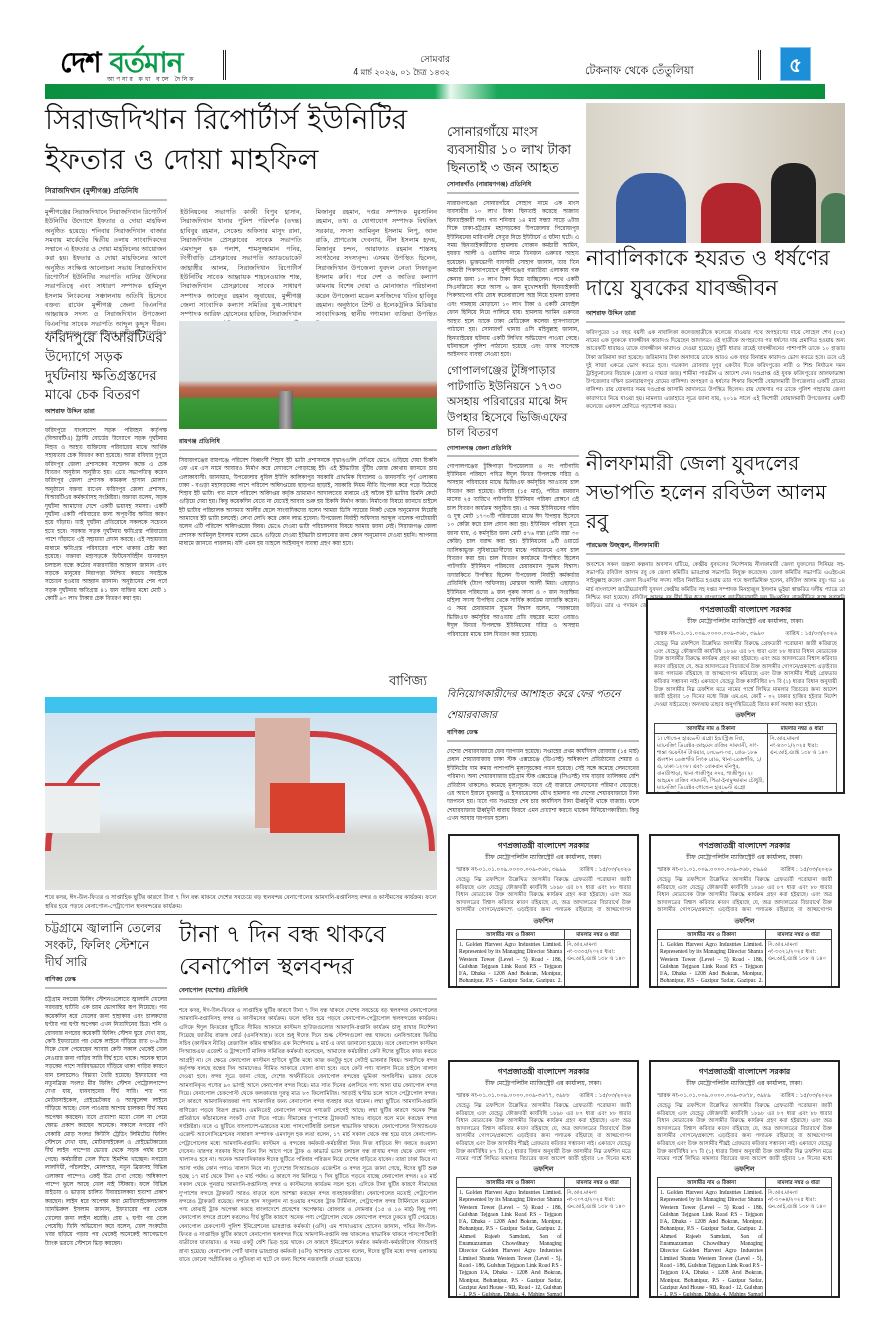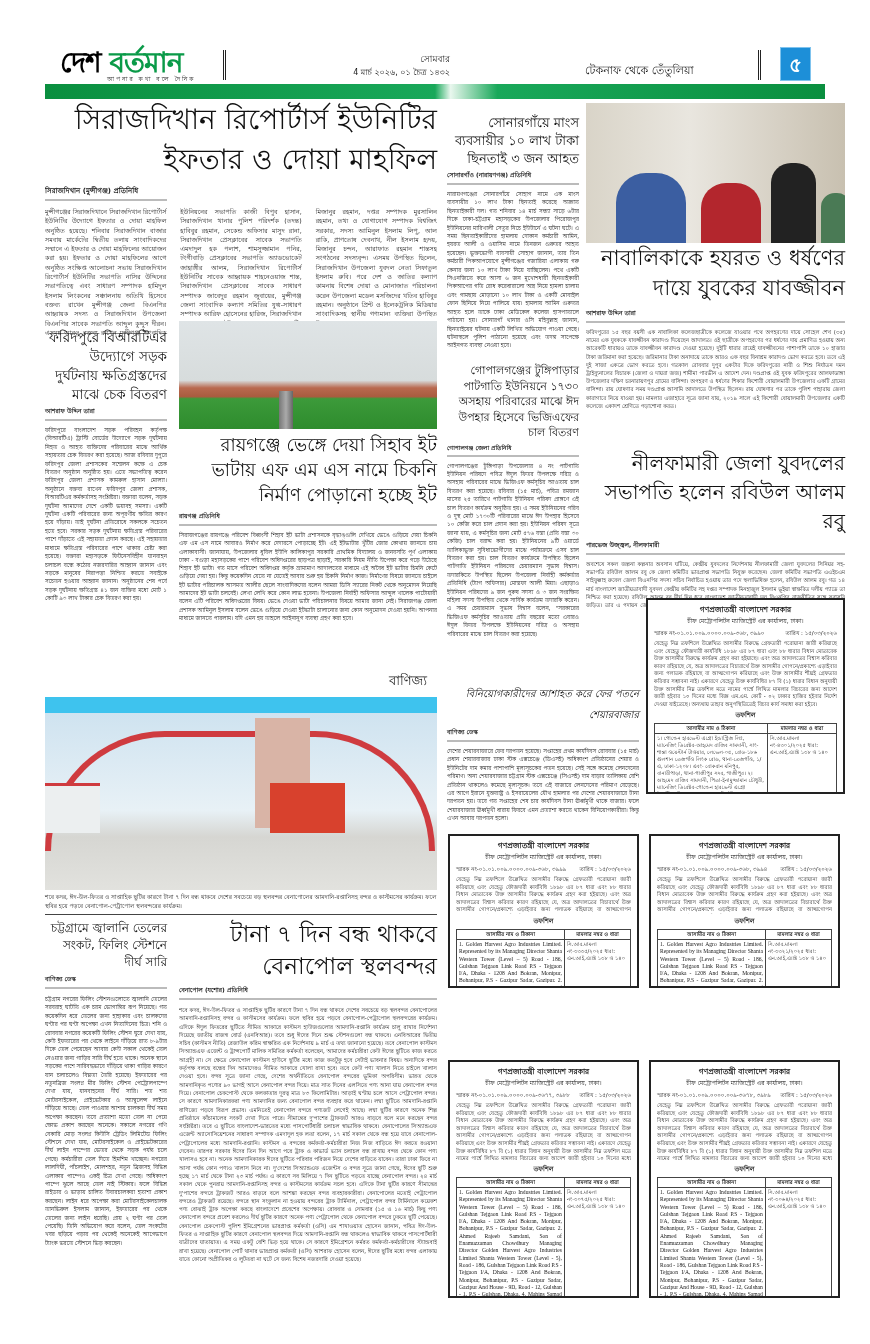--- a/index.html
+++ b/index.html
@@ -14,21 +14,21 @@
   .logo .green { color: #0a9a48; }
   .logo-tag { position: absolute; left: 62px; top: 74px; font-size: 6px; color: #333; letter-spacing: 2px; }
   .mast-sep { position: absolute; top: 50px; width: 3px; height: 30px; border-left: 1px solid #222; border-right: 1px solid #222; }
   .day { position: absolute; left: 250px; top: 52px; width: 155px; text-align: right; font-size: 9px; }
   .date { position: absolute; left: 250px; top: 66px; width: 155px; text-align: right; font-size: 8px; }
   .slogan { position: absolute; left: 540px; top: 62px; font-size: 11px; }
   .page-no { position: absolute; left: 735px; top: 47px; width: 31px; height: 34px; background: #1d8fd8; color: #fff; font-size: 20px; font-weight: bold; text-align: center; line-height: 34px; border: 1px solid #7fc3ee; }
   .green-bar { position: absolute; left: 0; top: 84px; width: 780px; height: 15px; background: linear-gradient(90deg, #0a8f3f 0%, #19a85a 50%, #e9f7ee 52%, #19a85a 58%, #0a8f3f 100%); }
 
   
-  .hl { font-family: "DejaVu Sans", sans-serif; text-align: right; color: #111; font-weight: normal; }
+  .hl { font-family: "DejaVu Sans", sans-serif; text-align: left; color: #111; font-weight: normal; }
   .byline { font-size: 7px; font-weight: bold; border-bottom: 2px solid #bbb; padding-bottom: 2px; }
   .body-text { font-size: 6.3px; line-height: 9.3px; color: #222; text-align: justify; }
   .cols3 { column-count: 3; column-gap: 14px; }
 
   .abs { position: absolute; }
 
   .photo { background: #ccc; overflow: hidden; position: absolute; }
   .ph-brick { background: linear-gradient(180deg, #dfe4e6 0%, #d7dcdc 55%, #b9694f 62%, #a95c3f 70%, #3c9a3a 72%, #2e8c2d 100%); }
   .ph-brick .chimney { position: absolute; left: 100px; top: 70px; width: 14px; height: 75px; background: linear-gradient(90deg,#777,#aaa,#666); }
   .ph-police { background: linear-gradient(90deg, #d9d4c8 0%, #e9e6df 40%, #c8c0b0 100%); }
@@ -80,21 +80,21 @@
 
   <div class="abs" style="left:0;top:100px;width:392px;">
     <h1 class="hl" style="font-size:28px;line-height:40px;">সিরাজদিখান রিপোর্টার্স ইউনিটির ইফতার ও দোয়া মাহফিল</h1>
   </div>
   <div class="abs" style="left:0;top:185px;width:392px;height:155px;overflow:hidden;">
     <div class="byline" style="width:122px;margin-bottom:6px;">সিরাজদিখান (মুন্সীগঞ্জ) প্রতিনিধি</div>
     <div class="body-text cols3" style="height:140px;">মুন্সীগঞ্জের সিরাজদিখানে সিরাজদিখান রিপোর্টার্স ইউনিটির উদ্যোগে ইফতার ও দোয়া মাহফিল অনুষ্ঠিত হয়েছে। শনিবার সিরাজদিখান বাজার সমবায় মার্কেটের দ্বিতীয় তলায় সাংবাদিকদের সম্মানে এ ইফতার ও দোয়া মাহফিলের আয়োজন করা হয়। ইফতার ও দোয়া মাহফিলের আগে অনুষ্ঠিত সংক্ষিপ্ত আলোচনা সভায় সিরাজদিখান রিপোর্টার্স ইউনিটির সভাপতি নাসির উদ্দিনের সভাপতিত্বে এবং সাধারণ সম্পাদক হামিদুল ইসলাম লিংকনের সঞ্চালনায় অতিথি হিসেবে বক্তব্য রাখেন মুন্সীগঞ্জ জেলা বিএনপির আহ্বায়ক সদস্য ও সিরাজদিখান উপজেলা বিএনপির সাবেক সভাপতি আব্দুল কুদ্দুস দীরন। এসময় আরও বক্তব্য রাখেন মুন্সীগঞ্জ সাংবাদিক ইউনিয়নের সভাপতি কাজী বিপুব হাসান, সিরাজদিখান থানার পুলিশ পরিদর্শক (তদন্ত) হাবিবুর রহমান, সেকেন্ড অফিসার মাসুদ রানা, সিরাজদিখান প্রেসক্লাবের সাবেক সভাপতি এমদাদুল হক পলাশ, শামসুজ্জামান পনির, টংগীবাড়ি প্রেসক্লাবের সভাপতি অ্যাডভোকেট জাহাঙ্গীর আলম, সিরাজদিখান রিপোর্টার্স ইউনিটির সাবেক আহ্বায়ক শাহনেওয়াজ শান্ত, সিরাজদিখান প্রেসক্লাবের সাবেক সাধারণ সম্পাদক জাবেদুর রহমান জুবায়ের, মুন্সীগঞ্জ জেলা সাংবাদিক কল্যাণ সমিতির যুগ্ম-সাধারণ সম্পাদক আরিফ হোসেনের হারিজ, সিরাজদিখান প্রেসক্লাবের সাংগঠনিক সম্পাদক আজম নানজী, সিরাজদিখান রিপোর্টার্স ইউনিটির কোষাধ্যক্ষ মিজানুর রহমান, দপ্তর সম্পাদক মুরসালিন রহমান, তথ্য ও যোগাযোগ সম্পাদক বিশ্বজিৎ সরকার, সদস্য আমিনুল ইসলাম লিপু, আল রাকি, প্রাণতোষ দেবনাথ, নীল ইসলাম হৃদয়, মিজানুর চন্দন, আরাফাত রহমান শান্তসহ সংগঠনের সদস্যবৃন্দ। এসময় উপস্থিত ছিলেন, সিরাজদিখান উপজেলা যুবদল নেতা সিফাতুল ইসলাম রুবি। পরে দেশ ও জাতির কল্যাণ কামনায় বিশেষ দোয়া ও মোনাজাত পরিচালনা করেন উপজেলা মডেল মসজিদের খতিব হাবিবুর রহমান। অনুষ্ঠানে প্রিন্ট ও ইলেকট্রনিক মিডিয়ার সাংবাদিকসহ স্থানীয় গণ্যমান্য ব্যক্তিরা উপস্থিত ছিলেন।</div>
   </div>
 
   <div class="abs" style="left:0;top:0;"></div>
-  <div class="abs" style="left:402px;top:114px;width:132px;">
+  <div class="abs" style="left:402px;top:123px;width:132px;">
     <h2 class="hl" style="font-size:13px;line-height:18px;">সোনারগাঁয়ে মাংস ব্যবসায়ীর ১০ লাখ টাকা ছিনতাই ৩ জন আহত</h2>
     <div class="byline" style="margin-top:2px;font-size:6px;">সোনারগাঁও (নারায়ণগঞ্জ) প্রতিনিধি</div>
     <div class="body-text" style="margin-top:5px;height:210px;overflow:hidden;font-size:5.6px;line-height:8.4px;">নারায়ণগঞ্জের সোনারগাঁয়ে সোহাগ নামে এক মাংস ব্যবসায়ীর ১০ লাখ টাকা ছিনতাই করেছে অজ্ঞাত ছিনতাইকারী দল। গত শনিবার ১৪ মার্চ সন্ধ্যা সাড়ে ৬টার দিকে ঢাকা-চট্টগ্রাম মহাসড়কের উপজেলার পিরোজপুর ইউনিয়নের মারিখালী সেতুর নিচে ইউটার্নে এ ঘটনা ঘটে। এ সময় ছিনতাইকারীদের হামলায় দোকান কর্মচারী আমিন, হযরত আলী ও ওয়াসিম নামে তিনজন গুরুতর আহত হয়েছেন। ভুক্তভোগী ব্যবসায়ী সোহাগ জানান, তার তিন কর্মচারী পিকআপযোগে মুন্সীগঞ্জের গজারিয়া এলাকায় গরু কেনার জন্য ১০ লাখ টাকা নিয়ে যাচ্ছিলেন। পথে একটি সিএনজিতে করে আসা ৬ জন মুখোশধারী ছিনতাইকারী পিকআপের গতি রোধ করেধারালো অস্ত্র নিয়ে হামলা চালায় এবং গামছায় মোড়ানো ১০ লাখ টাকা ও একটি মোবাইল ফোন ছিনিয়ে নিয়ে পালিয়ে যায়। হামলায় আমিন গুরুতর আহত হলে তাকে ঢাকা মেডিকেল কলেজ হাসপাতালে পাঠানো হয়। সোনারগাঁ থানার ওসি মহিবুল্লাহ জানান, ছিনতাইয়ের ঘটনায় একটি লিখিত অভিযোগ পাওয়া গেছে। ঘটনাস্থলে পুলিশ পাঠানো হয়েছে এবং তদন্ত সাপেক্ষে আইনগত ব্যবস্থা নেওয়া হবে।</div>
   </div>
 
   <div class="photo ph-police" style="left:541px;top:103px;width:259px;height:140px;">
     <div class="p1"></div>
     <div class="p2"></div>
     <div class="p3"></div>
     <div class="p4"></div>
@@ -112,21 +112,20 @@
     <h2 class="hl" style="font-size:13.5px;line-height:19px;">ফরিদপুরে বিআরটিএর উদ্যোগে সড়ক দুর্ঘটনায় ক্ষতিগ্রস্তদের মাঝে চেক বিতরণ</h2>
     <div class="byline" style="margin-top:2px;font-size:6px;">আশরাফ উদ্দিন তারা</div>
     <div class="body-text" style="margin-top:5px;font-size:5.6px;line-height:8.4px;height:240px;overflow:hidden;">ফরিদপুরে বাংলাদেশ সড়ক পরিবহন কর্তৃপক্ষ (বিআরটিএ) ট্রাস্টি বোর্ডের উদ্যোগে সড়ক দুর্ঘটনায় নিহত ও আহত ব্যক্তিদের পরিবারের মাঝে আর্থিক সহায়তার চেক বিতরণ করা হয়েছে। আজ রবিবার দুপুরে ফরিদপুর জেলা প্রশাসকের সম্মেলন কক্ষে এ চেক বিতরণ অনুষ্ঠান অনুষ্ঠিত হয়। এতে সভাপতিত্ব করেন ফরিদপুর জেলা প্রশাসক কামরুল হাসান মোল্যা। অনুষ্ঠানে বক্তব্য রাখেন ফরিদপুর জেলা প্রশাসক, বিআরটিএর কর্মকর্তাসহ সংশ্লিষ্টরা। বক্তারা বলেন, সড়ক দুর্ঘটনা আমাদের দেশে একটি ভয়াবহ সমস্যা। একটি দুর্ঘটনা একটি পরিবারের জন্য অপূরণীয় ক্ষতির কারণ হয়ে দাঁড়ায়। তাই দুর্ঘটনা প্রতিরোধে সকলকে সচেতন হতে হবে। সরকার সড়ক দুর্ঘটনায় ক্ষতিগ্রস্ত পরিবারের পাশে দাঁড়াতে এই সহায়তা প্রদান করছে। এই সহায়তার মাধ্যমে ক্ষতিগ্রস্ত পরিবারের পাশে থাকার চেষ্টা করা হয়েছে। বক্তারা মহাসড়কে ফিটনেসবিহীন যানবাহন চলাচল বন্ধে কঠোর নজরদারির আহ্বান জানান এবং সড়কে মানুষের নিরাপত্তা নিশ্চিত করতে সবাইকে সচেতন হওয়ার আহ্বান জানান। অনুষ্ঠানের শেষ পর্বে সড়ক দুর্ঘটনায় ক্ষতিগ্রস্ত ৪১ জন ব্যক্তির মধ্যে মোট ১ কোটি ৯৩ লাখ টাকার চেক বিতরণ করা হয়।</div>
   </div>
 
   <div class="photo ph-brick" style="left:134px;top:321px;width:258px;height:108px;">
     <div class="chimney"></div>
   </div>
 
   <div class="abs" style="left:134px;top:432px;width:258px;">
-    <h2 class="hl" style="font-size:18px;line-height:25px;">রায়গঞ্জে ভেঙ্গে দেয়া সিহাব ইট ভাটায় এফ এম এস নামে চিকনি নির্মাণ পোড়ানো হচ্ছে ইট</h2>
     <div class="byline" style="margin-top:4px;font-size:6px;">রায়গঞ্জ প্রতিনিধি</div>
     <div class="body-text" style="margin-top:5px;font-size:5.6px;line-height:8.3px;height:160px;overflow:hidden;">সিরাজগঞ্জের রায়গঞ্জে পরিবেশ বিধ্বংসী শিহাব ইট ভাটা প্রশাসনকে বৃদ্ধাঙ্গুলি দেখিয়ে ভেঙে গুড়িয়ে দেয়া চিকনি এফ এম এস নামে আবারও নির্মাণ করে দেদারসে পোড়াচ্ছে ইট। এই ইটভাটার খুঁটির জোর কোথায় জানতে চায় এলাকাবাসী। জানাযায়, উপজেলার ধুবিল ইউপি কালিকাপুর সরকারি প্রাথমিক বিদ্যালয় ও জনবসতি পূর্ণ এলাকায় ঢাকা - বগুড়া মহাসড়কের পাশে পরিবেশ অধিদপ্তরের ছাড়পত্র ছাড়াই, সরকারি নিয়ম নীতি উপেক্ষা করে গড়ে উঠেছে শিহাব ইট ভাটা। গত মাসে পরিবেশ অধিদপ্তর কর্তৃক ভ্রাম্যমাণ আদালতের মাধ্যমে এই অবৈধ ইট ভাটার চিমনি কেটে গুড়িয়ে দেয়া হয়। কিন্তু কয়েকদিন যেতে না যেতেই আবার শুরু হয় চিকনি নির্মাণ কাজ। নির্মাণের বিষয়ে জানতে চাইলে ইট ভাটার পরিচালক আসমত আলীর ছেলে সাংবাদিকদের বলেন আমরা ডিসি স্যারের নিকট থেকে অনুমোদন নিয়েছি আমাদের ইট ভাটা চলবেই। লেখা লেখি করে কোন লাভ হবেনা। উপজেলা নির্বাহী অফিসার আব্দুল খালেক পাটোয়ারী বলেন এটি পরিবেশ অধিদপ্তরের বিষয়। ভেঙে দেওয়া ভাটা পরিচালনার বিষয়ে আমার জানা নেই। সিরাজগঞ্জ জেলা প্রশাসক আমিনুল ইসলাম বলেন ভেঙে গুড়িয়ে দেওয়া ইটভাটা চালানোর জন্য কোন অনুমোদন দেওয়া হয়নি। আপনার মাধ্যমে জানতে পারলাম। যদি এমন হয় তাহলে আইনানুগ ব্যবস্থা গ্রহণ করা হবে।</div>
   </div>
 
   <div class="abs" style="left:402px;top:363px;width:132px;">
     <h2 class="hl" style="font-size:11px;line-height:15.5px;">গোপালগঞ্জের টুঙ্গিপাড়ার পাটগাতি ইউনিয়নে ১৭৩০ অসহায় পরিবারের মাঝে ঈদ উপহার হিসেবে ভিজিএফের চাল বিতরণ</h2>
     <div class="byline" style="margin-top:2px;font-size:5.8px;">গোপালগঞ্জ জেলা প্রতিনিধি</div>
     <div class="body-text" style="margin-top:5px;font-size:5.6px;line-height:8.4px;height:230px;overflow:hidden;">গোপালগঞ্জের টুঙ্গিপাড়া উপজেলার ৪ নং পাটগাতি ইউনিয়ন পরিষদে পবিত্র ঈদুল ফিতর উপলক্ষে দরিদ্র ও অসহায় পরিবারের মাঝে ভিজিএফ কর্মসূচির আওতায় চাল বিতরণ করা হয়েছে। রবিবার (১৫ মার্চ), পবিত্র রমজান মাসের ২৫ তারিখে পাটগাতি ইউনিয়ন পরিষদ প্রাঙ্গণে এই চাল বিতরণ কার্যক্রম অনুষ্ঠিত হয়। এ সময় ইউনিয়নের গরিব ও দুস্থ মোট ১৭৩০টি পরিবারের মাঝে ঈদ উপহার হিসেবে ১০ কেজি করে চাল প্রদান করা হয়। ইউনিয়ন পরিষদ সূত্রে জানা যায়, এ কর্মসূচির জন্য মোট ৫৭৬ বস্তা (প্রতি বস্তা ৩০ কেজি) চাল বরাদ্দ করা হয়। ইউনিয়নের ৯টি ওয়ার্ডে তালিকাভুক্ত সুবিধাভোগীদের মাঝে পর্যায়ক্রমে এসব চাল বিতরণ করা হয়। চাল বিতরণ কার্যক্রমে উপস্থিত ছিলেন পাটগাতি ইউনিয়ন পরিষদের চেয়ারম্যান সুভাষ বিশ্বাস। তদারকিতে উপস্থিত ছিলেন উপজেলা নির্বাহী কর্মকর্তার প্রতিনিধি (ট্যাগ অফিসার) মোস্তফা আলী মিয়া। এছাড়াও ইউনিয়ন পরিষদের ৯ জন পুরুষ সদস্য ও ৩ জন সংরক্ষিত মহিলা সদস্য উপস্থিত থেকে সার্বিক কার্যক্রম তদারকি করেন। এ সময় চেয়ারম্যান সুভাষ বিশ্বাস বলেন, "সরকারের ভিজিএফ কর্মসূচির আওতায় প্রতি বছরের মতো এবারও ঈদুল ফিতর উপলক্ষে ইউনিয়নের দরিদ্র ও অসহায় পরিবারের মাঝে চাল বিতরণ করা হয়েছে।</div>
   </div>
 

